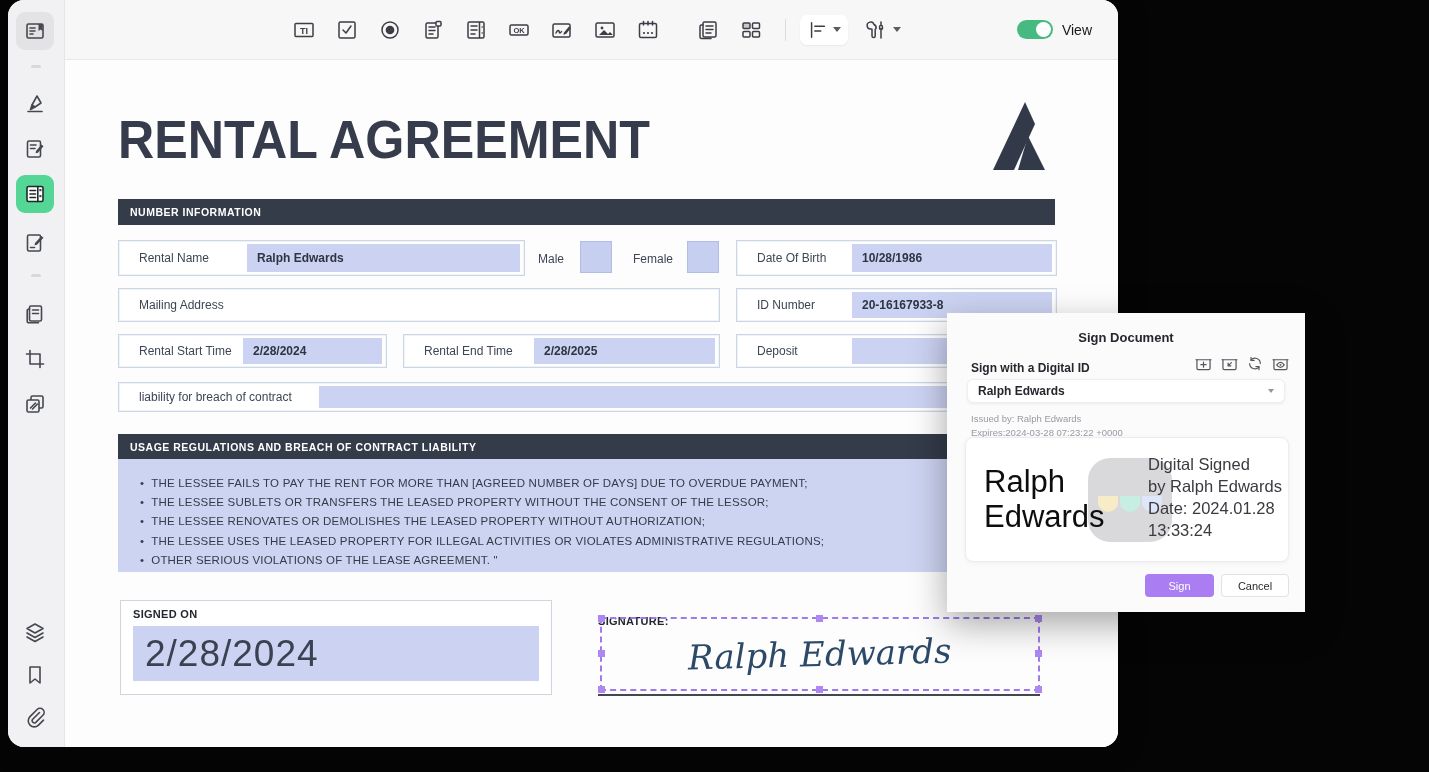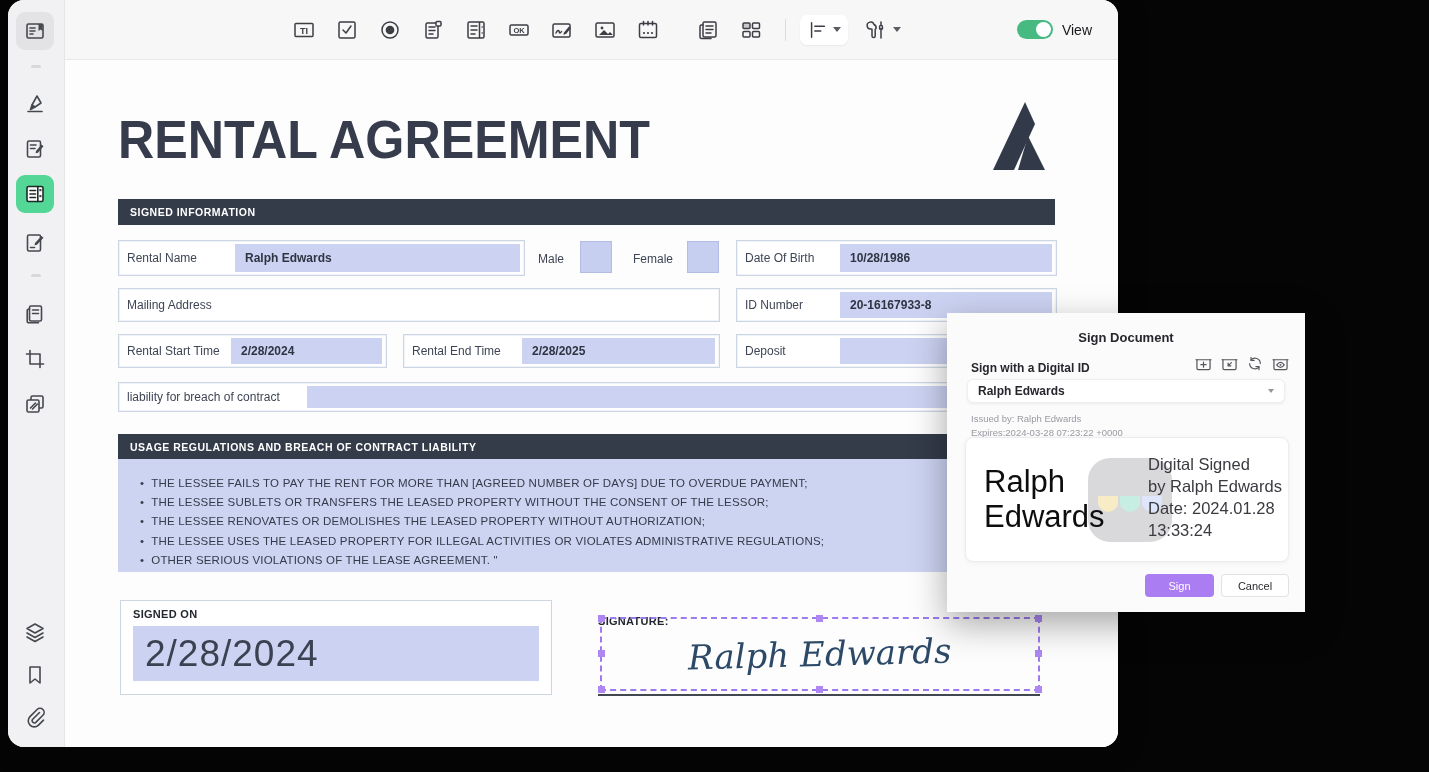--- a/index.html
+++ b/index.html
@@ -39,21 +39,21 @@
   
   .content { position:absolute; left:57px; top:60px; right:0; bottom:0; background:#fdfdfe; }
   .abs { position:absolute; }
 
   .doc-title { left:53px; top:48px; font-size:54px; font-weight:700; color:#363c4c;
                letter-spacing:0px; transform:scaleX(.93); transform-origin:left; white-space:nowrap; }
   .sec-bar { left:53px; width:937px; height:26px; background:#343b49; color:#fff;
              font-size:10.5px; font-weight:700; letter-spacing:.5px; display:flex; align-items:center; padding-left:12px; }
 
   .fbox { background:#fff; border:1px solid #ccd5e3; box-shadow:0 0 0 1px #f0f3f8 inset;
-          display:flex; align-items:center; padding:3px 4px 3px 8px; }
+          display:flex; align-items:center; padding:3px 4px 3px 20px; }
   .flabel { font-size:12px; color:#3e4554; white-space:nowrap; }
   .ffield { flex:1; align-self:stretch; background:#ccd3f2; display:flex; align-items:center;
             padding-left:10px; font-size:12px; font-weight:600; color:#2e3442; }
   .chk { background:#c7cff0; border:1px solid #b3bce4; }
 
   .lav-block { left:53px; width:937px; background:#cdd4f1; }
   .lav-block ul { list-style:none; padding:15px 20px 0 22px; }
   .lav-block li { font-size:11.5px; color:#343b49; line-height:19.2px; letter-spacing:.2px; }
   .lav-block li::before { content:"•"; margin-right:7px; }
 
@@ -300,21 +300,21 @@
 
   <div class="content">
 
     <div class="abs doc-title">RENTAL AGREEMENT</div>
 
     <svg class="abs" style="left:916px; top:38px" width="76" height="76" viewBox="0 0 76 76">
       <polygon points="12,72 44,4 54,26 33,72" fill="#323949"></polygon>
       <polygon points="47,38 64,72 37,72" fill="#323949"></polygon>
     </svg>
 
-    <div class="abs sec-bar" style="top:139px">SIGNED INFORMATION</div>
+    <div class="abs sec-bar" style="top:139px">NUMBER INFORMATION</div>
 
     <div class="abs fbox" style="left:53px; top:180px; width:407px; height:36px">
       <span class="flabel" style="width:108px">Rental Name</span>
       <div class="ffield">Ralph Edwards</div>
     </div>
     <span class="abs flabel" style="left:473px; top:192px">Male</span>
     <div class="abs chk" style="left:515px; top:181px; width:32px; height:32px"></div>
     <span class="abs flabel" style="left:568px; top:192px">Female</span>
     <div class="abs chk" style="left:622px; top:181px; width:32px; height:32px"></div>
     <div class="abs fbox" style="left:671px; top:180px; width:321px; height:36px">

